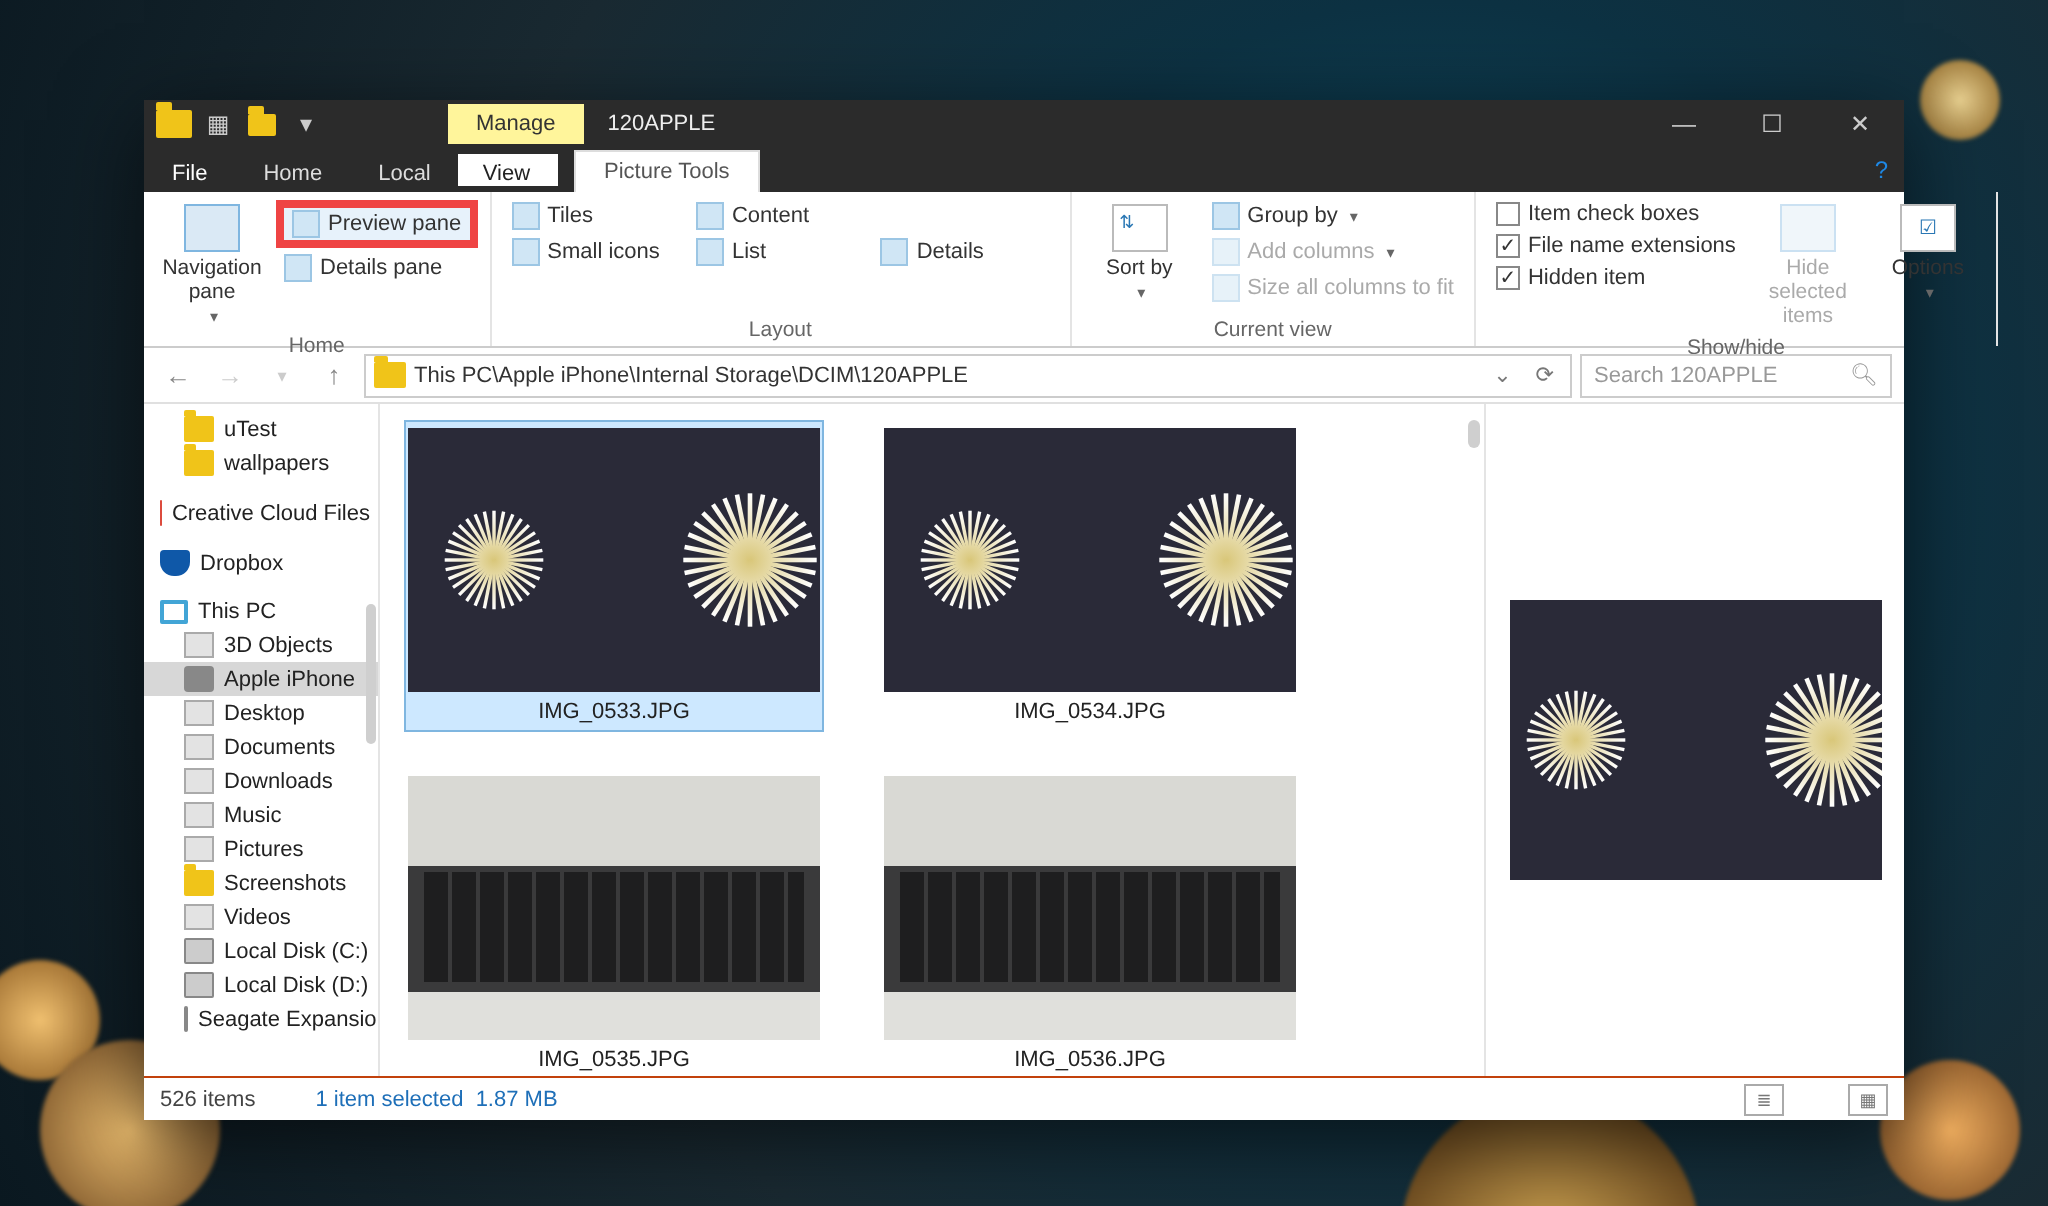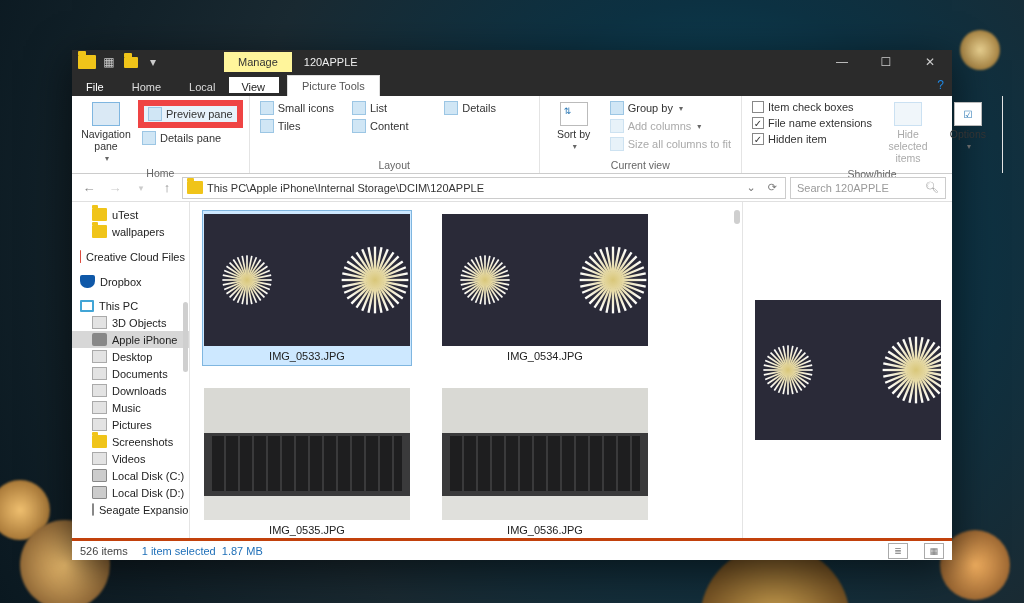--- a/index.html
+++ b/index.html
@@ -36,21 +36,21 @@
 
   .ribbon { height: 78px; background: #fff; border-bottom: 1px solid #ccc; display: flex; }
   .ribbon-group { border-right: 1px solid #e4e4e4; padding: 4px 6px 0; display: flex; flex-direction: column; }
   .ribbon-group .body { flex: 1; display: flex; gap: 4px; }
   .ribbon-group .label { text-align: center; font-size: 10.5px; color: #666; padding: 2px 0; }
   .rbtn-tall { width: 56px; display: flex; flex-direction: column; align-items: center; gap: 2px; font-size: 10.5px; text-align: center; color: #333; padding:2px;}
   .rbtn-tall .ric { width: 28px; height: 24px; background: #dae9f5; border: 1px solid #7fb6e0; }
   .rstack { display: flex; flex-direction: column; gap: 2px; }
   .rline { display: flex; align-items: center; gap: 4px; padding: 1px 4px; font-size: 11px; color: #333; white-space: nowrap; }
   .rline .ri { width: 14px; height: 14px; background: #d0e6f5; border: 1px solid #9cc6e4; }
-  .rline.sel { border: 6px solid #ef4444; background: #e7f2fb; }
+  .rline.sel { border: 4px solid #ef4444; background: #e7f2fb; }
   .chk { width: 12px; height: 12px; border: 1px solid #888; display: inline-flex; align-items: center; justify-content: center; font-size: 10px; color: #333; }
   .drop { font-size: 8px; color: #666; margin-left: 2px; }
 
   .addrbar { height: 28px; border-bottom: 1px solid #e0e0e0; display: flex; align-items: center; padding: 0 6px; gap: 4px; }
   .navico { width: 22px; height: 22px; display: flex; align-items: center; justify-content: center; color: #888; font-size: 13px; }
   .navico.dis { color: #ccc; }
   .addr { flex: 1; height: 22px; border: 1px solid #ccc; display: flex; align-items: center; padding: 0 4px; gap: 4px; font-size: 11px; color: #333; }
   .addr .fic { width: 16px; height: 13px; background: #f0c419; border-radius: 1px; position: relative; }
   .addr .fic::before { content:""; position:absolute; top:-3px; left:0; width:7px; height:3px; background:#f0c419; border-radius:1px 1px 0 0;}
   .refresh, .addrdrop { color: #777; font-size: 11px; padding: 0 4px; }
@@ -86,21 +86,21 @@
   
   .kb { width:100%; height:100%; background:linear-gradient(#d9d9d4 0 34%, #3a3a3b 34% 82%, #e0e0dc 82% 100%); position:relative;}
   .kb::after{content:""; position:absolute; top:36%; left:4%; right:4%; bottom:22%;
     background:repeating-linear-gradient(90deg,#1e1e1f 0 12px,#3a3a3b 12px 14px),
                repeating-linear-gradient(0deg,transparent 0 10px,#3a3a3b 10px 12px);
     background-blend-mode:normal;}
 
   .preview { width: 210px; border-left: 1px solid #e4e4e4; display: flex; align-items: center; justify-content: center; padding:8px;}
   .preview .img { width: 186px; height: 140px; background:#2a2a38; display:flex; align-items:center; justify-content:center; overflow:hidden;}
 
-  .status { height: 22px; border-top: 3px solid #c2410c; display: flex; align-items: center; padding: 0 8px; gap: 14px; font-size: 11px; color: #444; }
+  .status { height: 22px; border-top: 1px solid #c2410c; display: flex; align-items: center; padding: 0 8px; gap: 30px; font-size: 11px; color: #444; }
   .status .spacer { flex: 1; }
   .viewbtn { width: 20px; height: 16px; border:1px solid #aaa; margin-left:2px; display:flex; align-items:center; justify-content:center; font-size:9px; color:#777;}
 </style>
 </head>
 <body>
 
 <div class="orb" style="width:60px;height:60px;left:-10px;top:480px;background:radial-gradient(circle,#f0c070,#8a5a20);"></div>
 <div class="orb" style="width:90px;height:90px;left:20px;top:520px;background:radial-gradient(circle,#f0c070,#6a4520);"></div>
 <div class="orb" style="width:40px;height:40px;left:960px;top:30px;background:radial-gradient(circle,#e8d090,#886020);"></div>
 <div class="orb" style="width:70px;height:70px;left:940px;top:530px;background:radial-gradient(circle,#f3b060,#7a4a20);"></div>
@@ -157,44 +157,44 @@
               <span>Details pane</span>
             </div>
         </div>
       </div>
       <div class="label">Home</div>
     </div>
 
     <div class="ribbon-group" style="flex:0 0 290px">
       <div class="body">
         <div class="rstack" style="flex:1">
+          <div style="display:flex">
+            <div class="rline" style="flex:1">
+                <span class="ri"></span>
+                <span>Tiles</span>
+              </div>
+            <div class="rline" style="flex:1">
+                <span class="ri"></span>
+                <span>Content</span>
+              </div>
+            <div class="rline" style="flex:1;visibility:hidden"></div>
+          </div>
           <div style="display:flex">
             <div class="rline" style="flex:1">
                 <span class="ri"></span>
                 <span>Small icons</span>
               </div>
             <div class="rline" style="flex:1">
                 <span class="ri"></span>
                 <span>List</span>
               </div>
             <div class="rline" style="flex:1">
                 <span class="ri"></span>
                 <span>Details</span>
               </div>
-          </div>
-          <div style="display:flex">
-            <div class="rline" style="flex:1">
-                <span class="ri"></span>
-                <span>Tiles</span>
-              </div>
-            <div class="rline" style="flex:1">
-                <span class="ri"></span>
-                <span>Content</span>
-              </div>
-            <div class="rline" style="flex:1;visibility:hidden"></div>
           </div>
         </div>
       </div>
       <div class="label">Layout</div>
     </div>
 
     <div class="ribbon-group">
       <div class="body">
         <div class="rbtn-tall">
           <div class="ric" style="background:#fff;border-color:#bbb;position:relative;">

